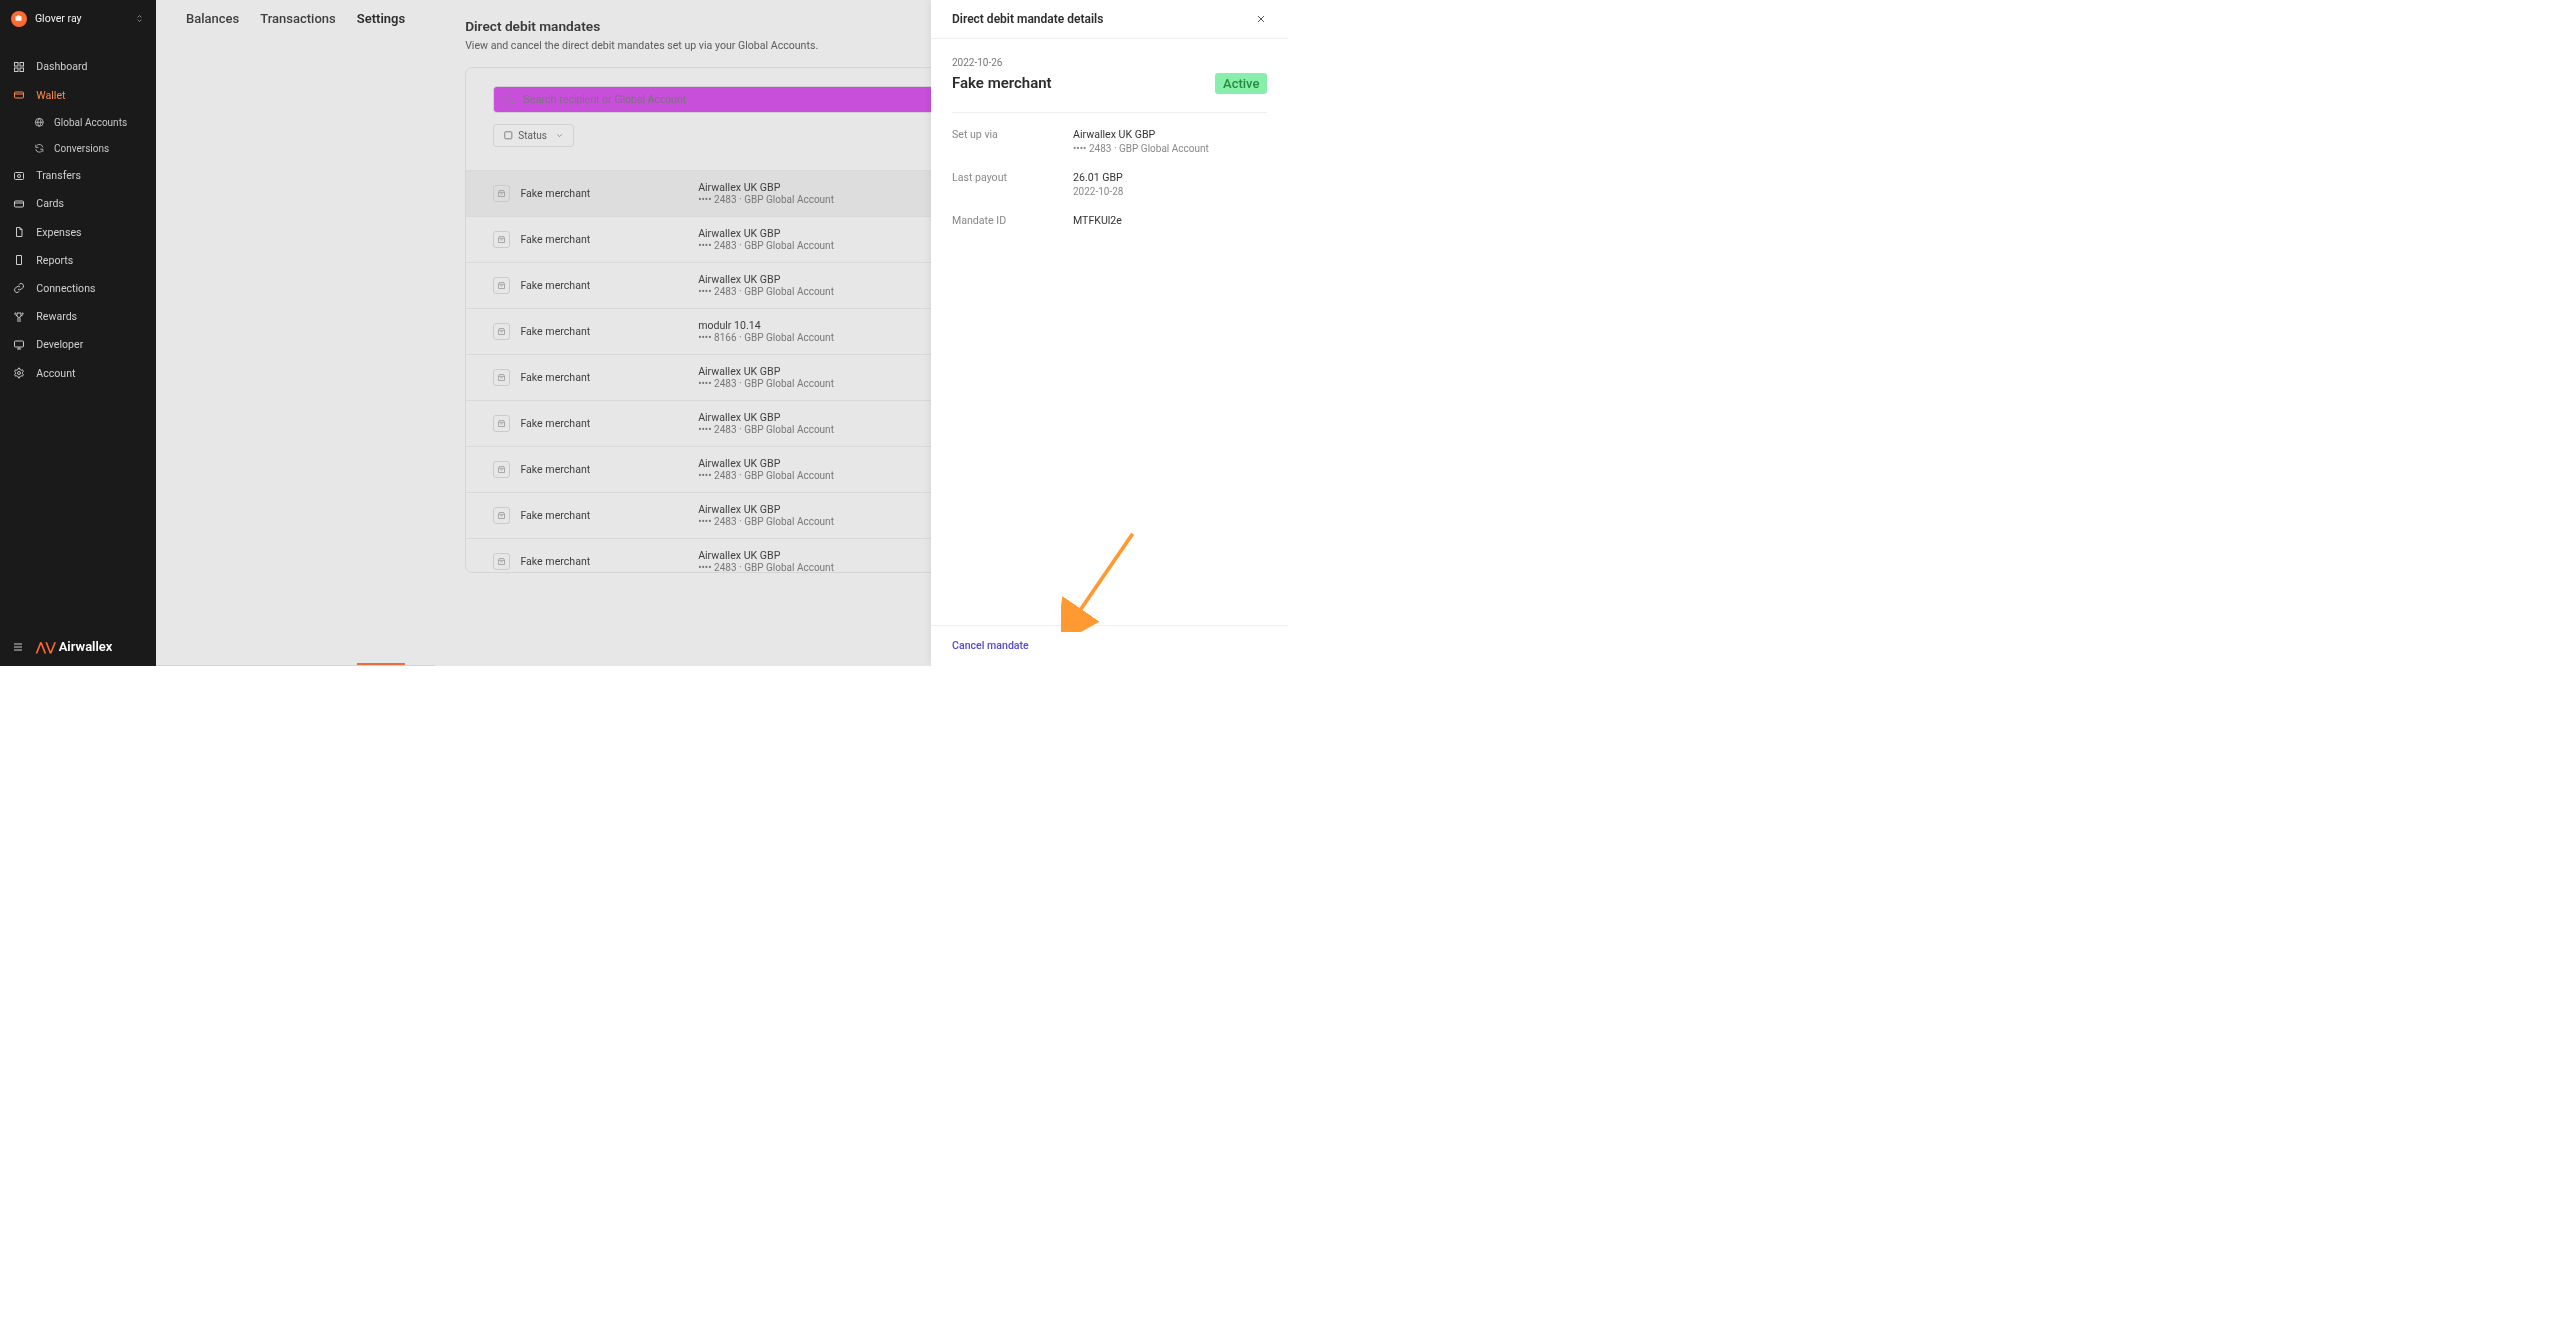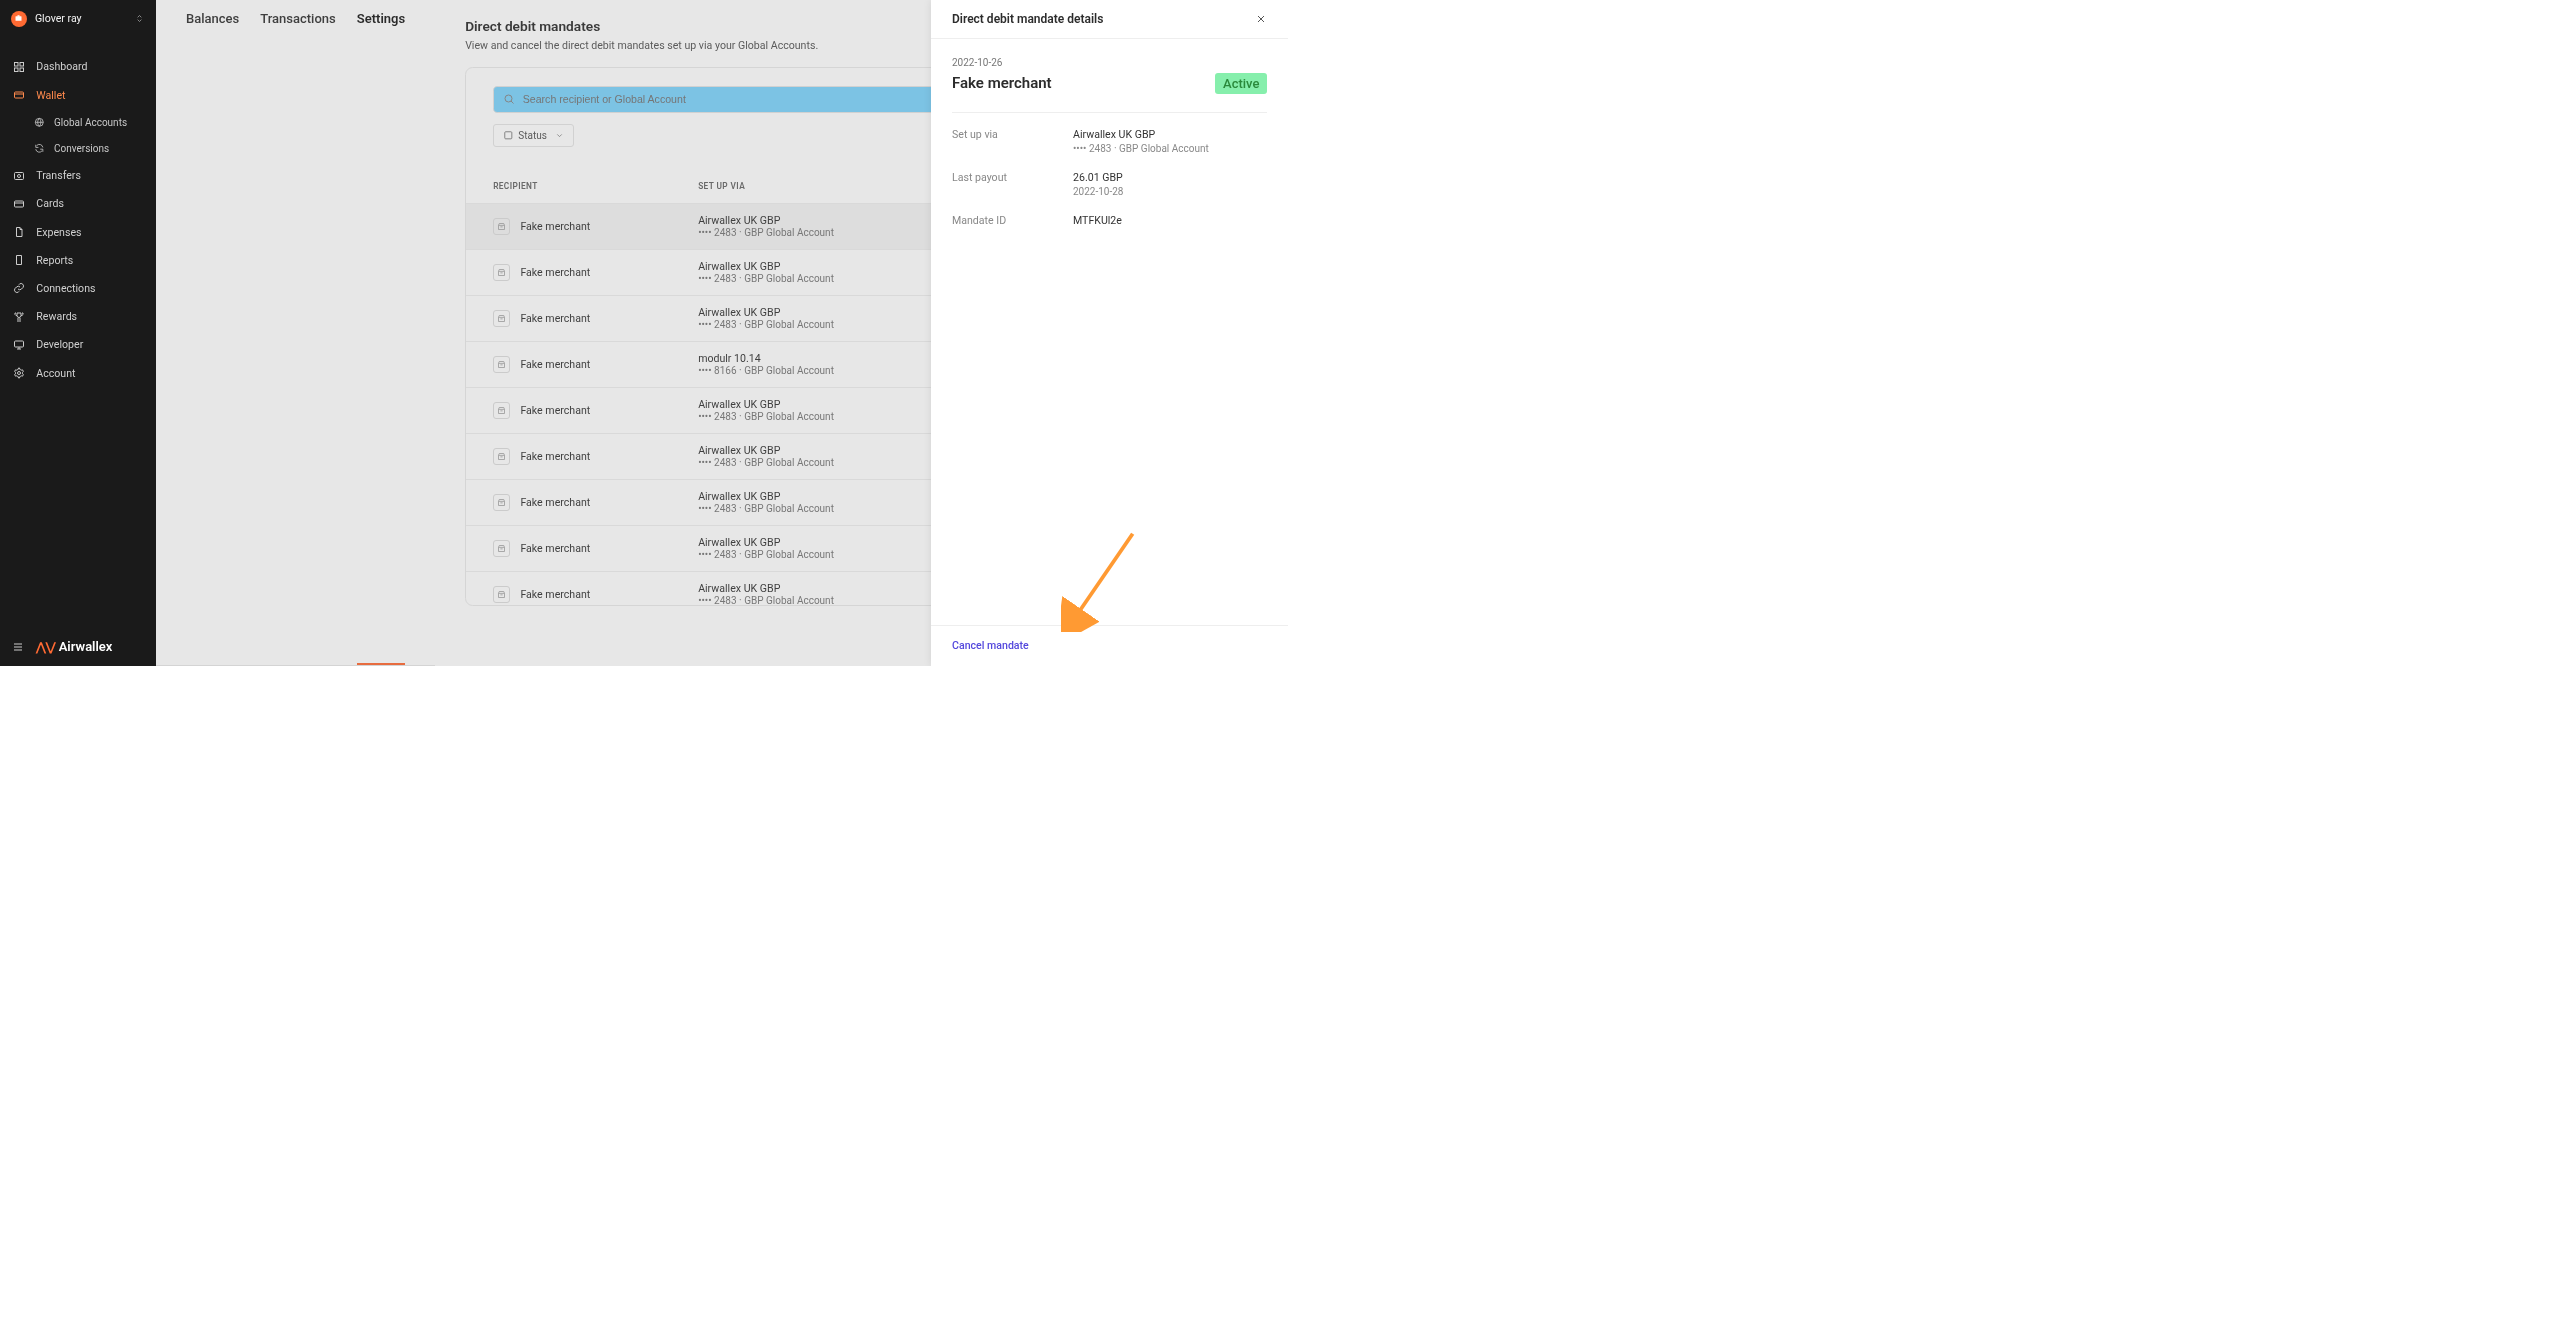--- a/index.html
+++ b/index.html
@@ -53,21 +53,21 @@
 .tab.active { border-bottom: 2.3px solid #ff6a33; font-weight:600; color:#1a1a1a;}
 
 .content { padding: 18px 30px; flex:1; overflow:auto;}
 .page-title { font-size:13.7px; font-weight:600; margin-bottom:4.6px; }
 .page-sub { font-size:10.6px; color:#555; margin-bottom:15px;}
 
 .card { border:0.8px solid #eaeaea; border-radius:7.6px; }
 .filters { padding: 18px 27px 10.6px 27px; }
 .search-box {
   display:flex; align-items:center; border:0.8px solid #e4e4e4; border-radius:4.6px;
-  padding:6.8px 9px; background:#7dd3fc;
+  padding:6.8px 9px; background:#d946ef;
 }
 .search-box .icon { margin-right:7.6px; color:#888; display:flex;}
 .search-box input { border:none; outline:none; flex:1; font-size:10.6px; color:#333; background:transparent;}
 .status-filter {
   display:inline-flex; align-items:center; border:0.8px solid #e4e4e4; border-radius:3px;
   padding:5.3px 9px; margin-top:10.6px; color:#555; font-size:10px; cursor:pointer;
 }
 .status-filter .icon { margin-right:4.6px; display:flex;}
 .status-filter .chev { margin-left:7.6px; display:flex;}
 
@@ -301,25 +301,20 @@
             <span>Status</span>
             <span class="chev">
                 <svg width="9" height="9" viewBox="0 0 24 24" fill="none" stroke="#777" stroke-width="2">
                   <path d="M6 9l6 6 6-6"></path>
                 </svg>
               </span>
           </div>
         </div>
 
         <div class="table">
-          <div class="thead">
-            <div class="col-recipient">RECIPIENT</div>
-            <div class="col-setup">SET UP VIA</div>
-            <div class="col-payout">LAST PAYOUT</div>
-          </div>
           <div class="tbody" id="tbody">
               <div class="trow selected">
     <div class="col-recipient">
       <div class="row-icon">
         <svg width="9" height="9" viewBox="0 0 24 24" fill="none" stroke="#999" stroke-width="2">
                       <path d="M4 9l2-5h12l2 5M4 9v11h16V9M4 9h16M9 13h6"></path>
                     </svg>
       </div>
       <span>Fake merchant</span>
     </div>

